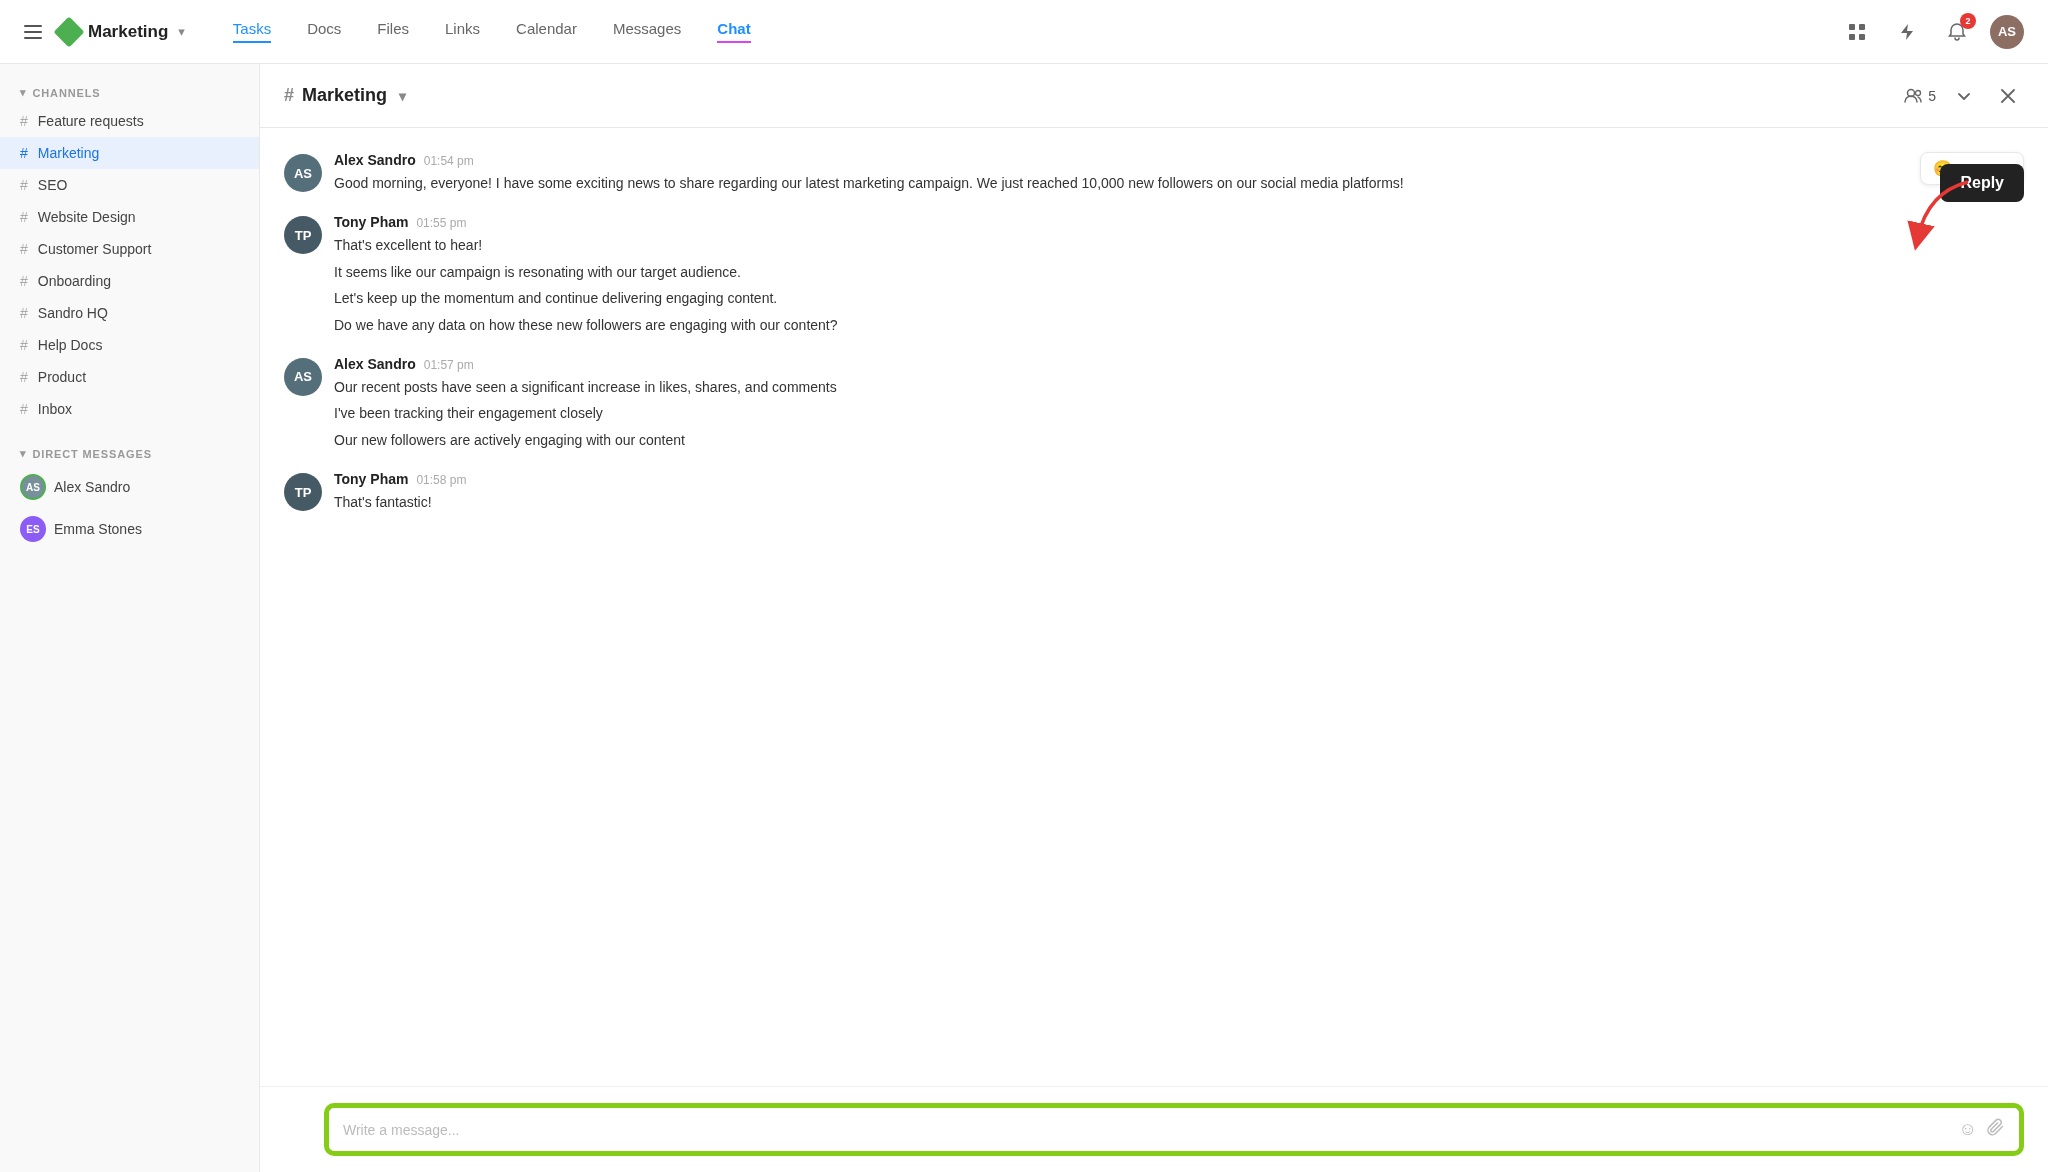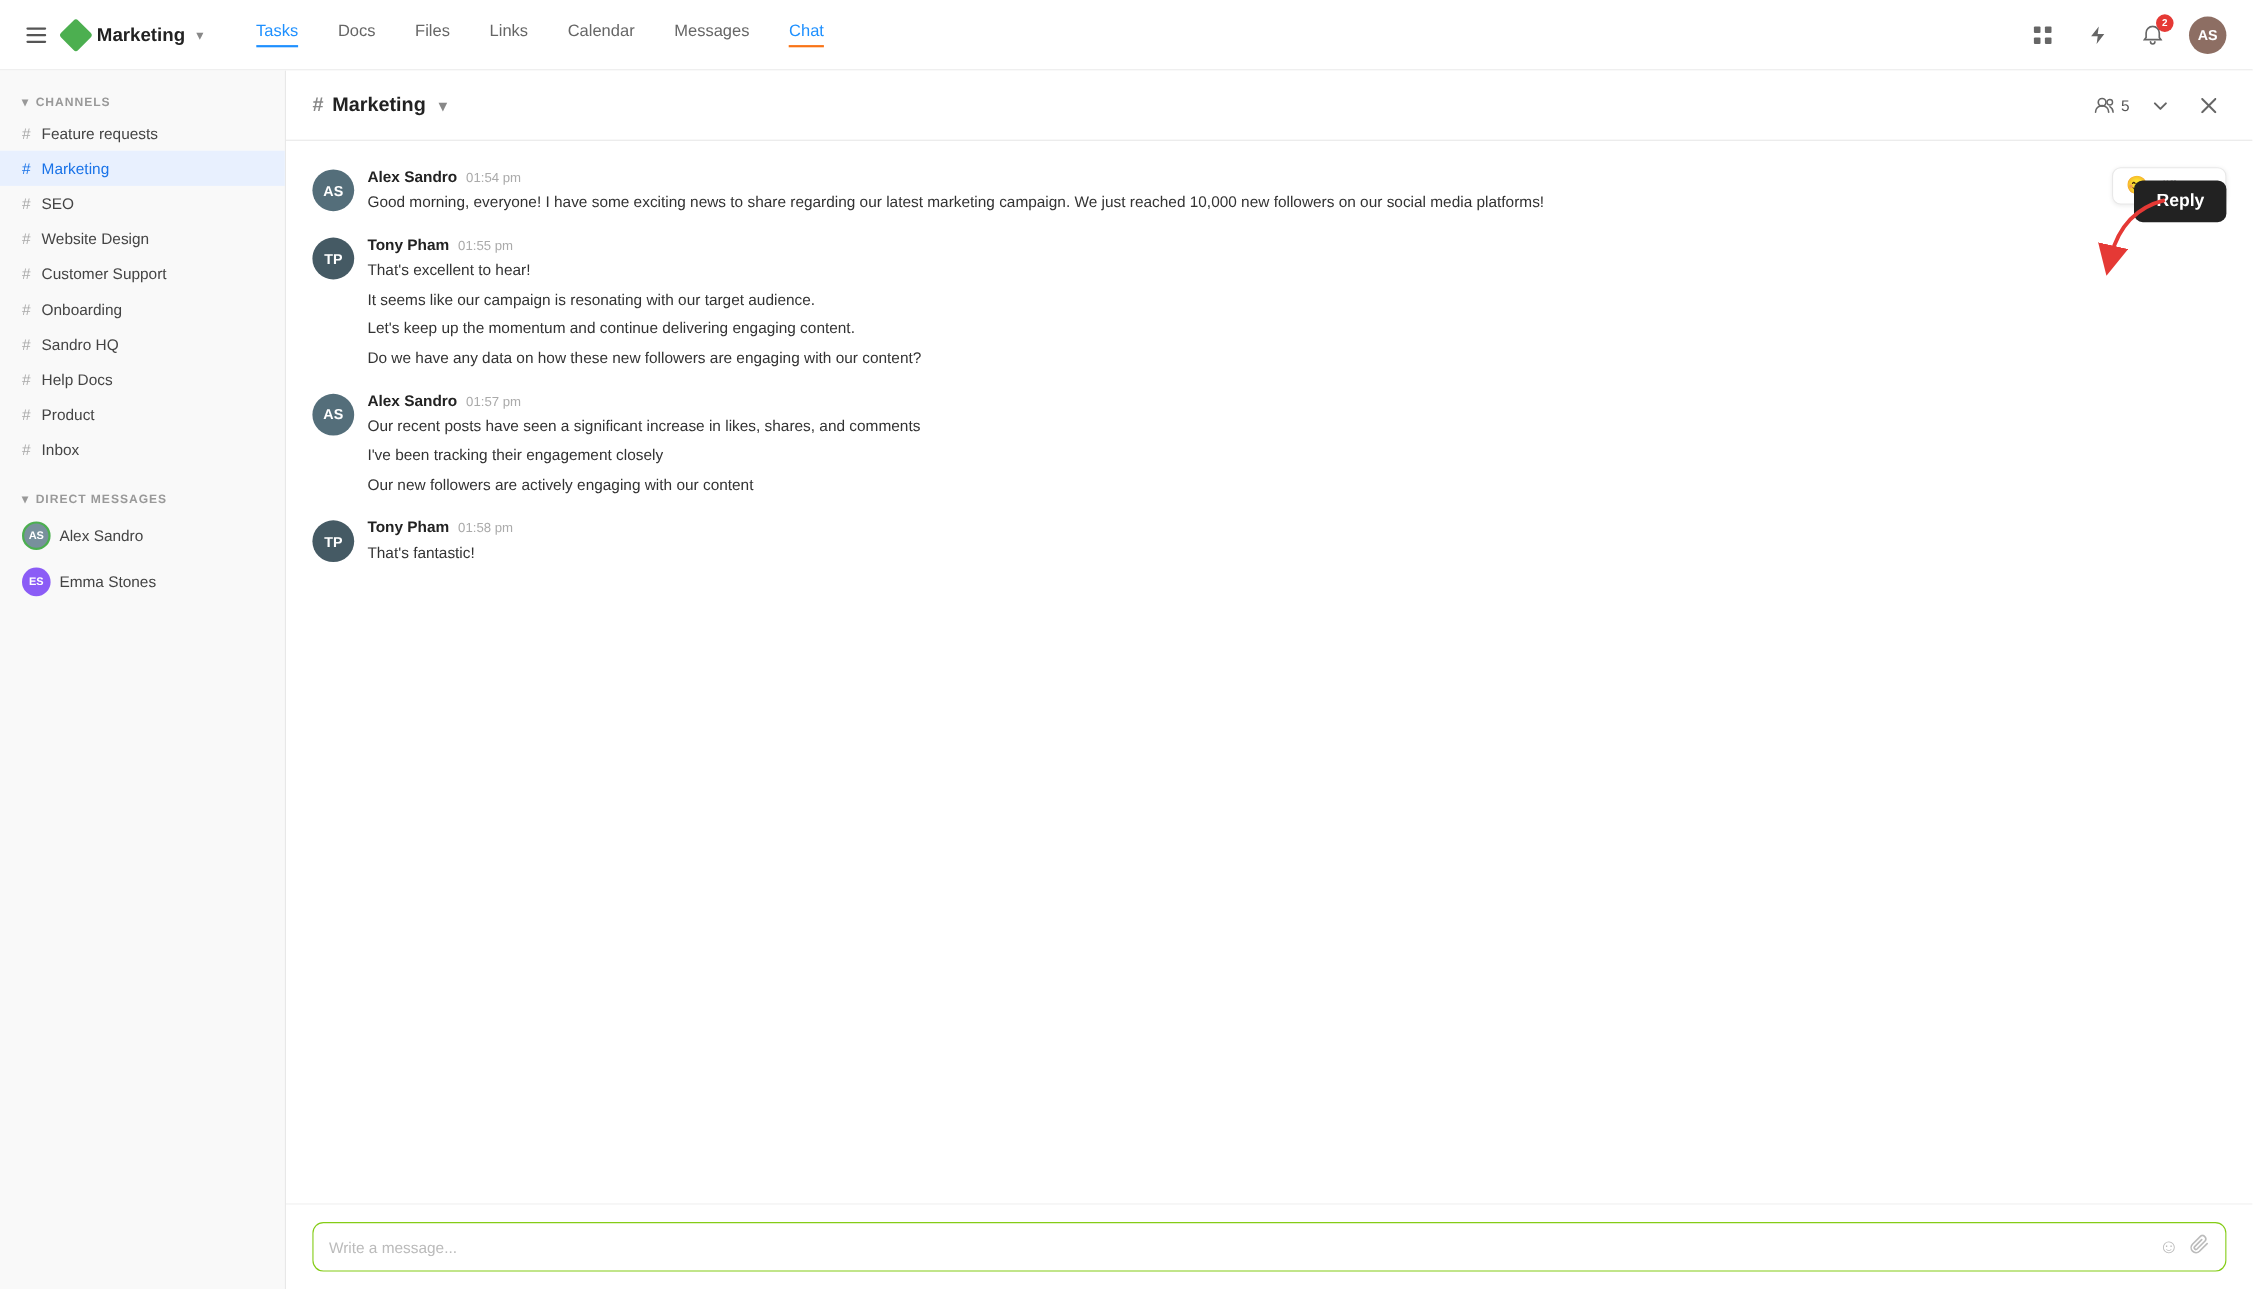--- a/index.html
+++ b/index.html
@@ -12,21 +12,21 @@
       background: #fff;
     }
     .hamburger { margin-right: 16px; cursor: pointer; display: flex; flex-direction: column; gap: 4px; }
     .hamburger span { display: block; width: 18px; height: 2px; background: #555; border-radius: 2px; }
     .brand { display: flex; align-items: center; gap: 8px; margin-right: 48px; cursor: pointer; }
     .brand-diamond { width: 22px; height: 22px; background: #4caf50; transform: rotate(45deg); border-radius: 3px; }
     .brand-name { font-size: 17px; font-weight: 600; color: #222; }
     .brand-chevron { color: #888; font-size: 13px; margin-left: 2px; }
     .nav-tabs { display: flex; align-items: center; gap: 36px; flex: 1; }
     .nav-tab { font-size: 15px; color: #666; cursor: pointer; padding-bottom: 4px; border-bottom: 2px solid transparent; text-decoration: none; }
-    .nav-tab.active { color: #1e90ff; border-bottom: 2px solid #f97316; font-weight: 400; }
+    .nav-tab.active { color: #1e90ff; border-bottom: 2px solid #d946ef; font-weight: 700; }
     .nav-tab.tasks { color: #1e90ff; border-bottom: 2px solid #1e90ff; }
     .nav-right { display: flex; align-items: center; gap: 16px; margin-left: auto; }
     .nav-icon-btn { width: 34px; height: 34px; display: flex; align-items: center; justify-content: center; border-radius: 6px; cursor: pointer; color: #555; font-size: 18px; border: none; background: none; }
     .notif-badge { position: relative; }
     .badge { position: absolute; top: -2px; right: -2px; background: #e53935; color: #fff; border-radius: 50%; width: 16px; height: 16px; font-size: 9px; display: flex; align-items: center; justify-content: center; font-weight: 700; }
     .avatar-nav { width: 34px; height: 34px; border-radius: 50%; background: #8d6e63; display: flex; align-items: center; justify-content: center; color: #fff; font-size: 13px; font-weight: 600; cursor: pointer; overflow: hidden; }
 
     
     .main { display: flex; flex: 1; overflow: hidden; }
 
@@ -65,21 +65,21 @@
     .msg-time { font-size: 12px; color: #aaa; }
     .msg-text { font-size: 14px; color: #333; line-height: 1.6; }
     .msg-text p { margin-bottom: 4px; }
     .msg-text p:last-child { margin-bottom: 0; }
     .msg-actions { position: absolute; right: 0; top: 0; display: flex; align-items: center; gap: 4px; background: #fff; border: 1px solid #e8e8e8; border-radius: 8px; padding: 4px 8px; opacity: 0; transition: opacity 0.15s; box-shadow: 0 1px 4px rgba(0,0,0,0.08); }
     .msg-action-btn { font-size: 16px; cursor: pointer; color: #888; border: none; background: none; padding: 2px 4px; border-radius: 4px; }
     .first-msg-actions { opacity: 1; }
 
     
     .message-input-area { padding: 16px 24px; border-top: 1px solid #f0f0f0; flex-shrink: 0; }
-    .message-input-wrapper { display: flex; align-items: center; border: 1px solid #84cc16; border-radius: 10px; padding: 10px 14px; gap: 10px; background: #fff; }
+    .message-input-wrapper { display: flex; align-items: center; border: 5px solid #84cc16; border-radius: 10px; padding: 10px 14px; gap: 10px; background: #fff; margin-left: 40px; }
     .message-input { flex: 1; border: none; outline: none; font-size: 14px; color: #333; background: transparent; }
     .message-input::placeholder { color: #bbb; }
     .input-icon-btn { color: #bbb; font-size: 18px; cursor: pointer; border: none; background: none; }
 
     
     .reply-tooltip {
       position: absolute;
       background: #222;
       color: #fff;
       border-radius: 8px;

